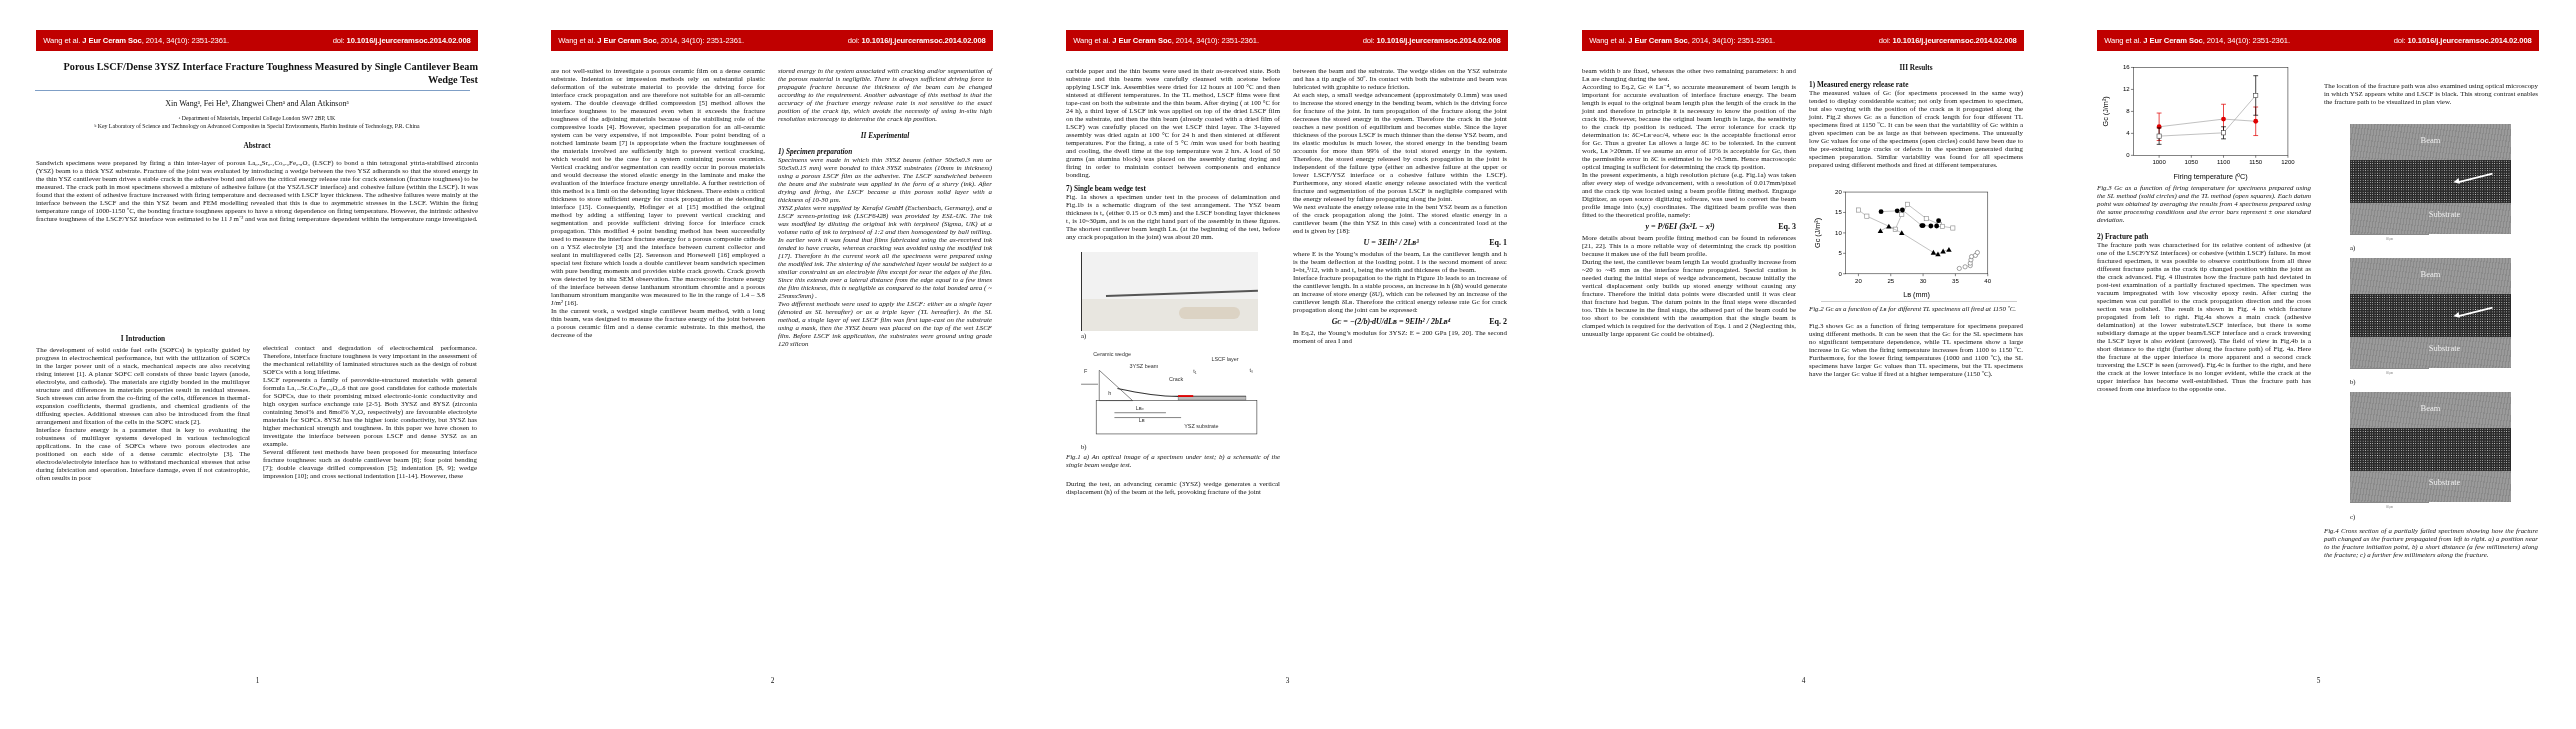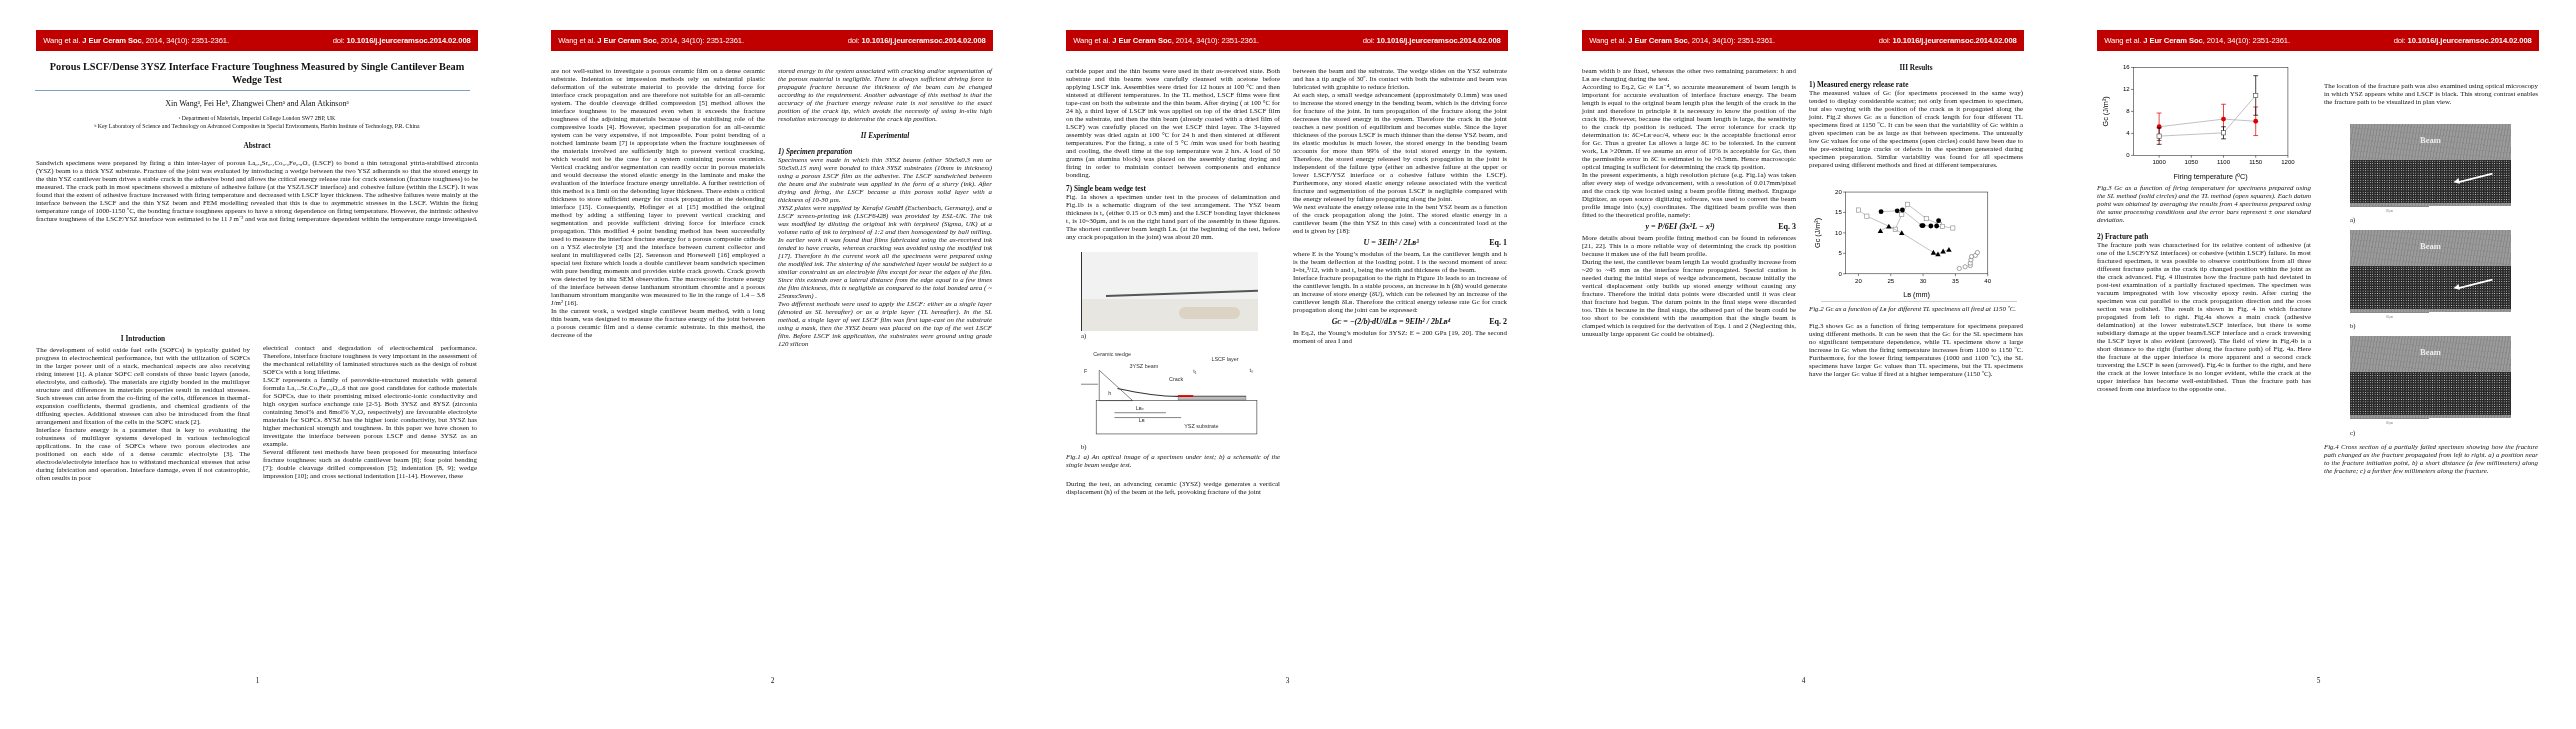--- a/index.html
+++ b/index.html
@@ -6,33 +6,33 @@
   body { width:2576px; height:729px; position:relative; overflow:hidden; font-family:"Liberation Serif", serif; color:#111; }
   .page { position:absolute; top:0; width:515px; height:729px; background:#fff; }
   .hdr { position:absolute; left:36px; top:30px; width:442px; height:21px; background:#c00000; color:#fff;
          font-family:"Liberation Sans", sans-serif; font-size:7.6px; line-height:21px; box-sizing:border-box; padding:0 7.3px;
          display:flex; justify-content:space-between; letter-spacing:-0.1px; }
   .hdr b { font-weight:bold; }
   .pnum { position:absolute; top:676px; left:0; width:515px; text-align:center; font-size:7.3px; }
   .col { position:absolute; width:214px; font-size:6.9px; line-height:8px; text-align:justify; }
   .col.l { left:36px; } .col.r { left:263px; }
   .col p { margin:0; }
-  h1 { position:absolute; left:36px; width:442px; top:61px; margin:0; font-size:10.3px; line-height:12.8px; text-align:center; font-weight:bold; }
+  h1 { position:absolute; left:36px; width:442px; top:61px; margin:0; font-size:10.3px; line-height:12.8px; text-align:right; font-weight:bold; }
   .rule { position:absolute; left:35px; width:435px; top:90px; height:1.2px; background:#7f9fc6; }
   .authors { position:absolute; left:36px; width:442px; top:99px; text-align:center; font-size:8px; }
   .aff { position:absolute; left:36px; width:442px; text-align:center; font-size:5.8px; line-height:7.3px; }
   .sec { text-align:center; font-weight:bold; font-size:7.3px; margin:0; }
   .sub { font-weight:bold; font-size:7.3px; margin:0; }
   .abstract { position:absolute; left:36px; width:442px; top:159px; font-size:6.9px; line-height:8px; text-align:justify; }
   .cap { font-style:italic; }
   .eq { display:flex; justify-content:space-between; align-items:flex-end; font-style:italic; font-weight:bold; font-size:8px; margin:3.6px 0; }
   .eq .lbl { font-style:normal; }
   .fig { position:relative; }
   svg text { font-family:"Liberation Sans", sans-serif; }
-  .sem { position:relative; width:161px; height:82px; background:repeating-linear-gradient(100deg,#8a8a8a 0 1.2px,#9a9a9a 1.2px 3px); overflow:hidden;font-weight:bold; }
+  .sem { position:relative; width:161px; height:110px; background:repeating-linear-gradient(100deg,#8a8a8a 0 1.2px,#9a9a9a 1.2px 3px); overflow:hidden; }
   .sem .layer { position:absolute; left:0; right:0; top:36px; height:43px;
      background:radial-gradient(circle,#ddd 0.5px,transparent 0.7px) 0 0/2.4px 2.4px, #2a2a2a; }
   .sem .lbl-top, .sem .lbl-bot { position:absolute; left:0; right:0; text-align:center; color:#eee; font-size:8.5px; }
   .sem .lbl-top { top:12px; } .sem .lbl-bot { top:86px;margin-left:28px; }
   .sem .arrow { position:absolute; right:18px; top:53px; width:36px; height:1.8px; background:#fff; transform:rotate(-14deg); }
   .sem .arrow:before { content:""; position:absolute; left:-3.6px; top:-3px; border-right:6px solid #fff; border-top:3.6px solid transparent; border-bottom:3.6px solid transparent; }
   .sublbl { font-size:6.7px; margin:1.2px 0 2.4px 0; }
   .photo { width:176px; height:79px; background:linear-gradient(#f2f2f2 0 60%, #e8e6e0 60% 100%); position:relative; border-left:1.2px solid #333; }
   .photo .beam { position:absolute; left:24px; top:43px; width:152px; height:1.8px; background:#555; transform:rotate(-2deg); transform-origin:left; }
   .photo .stain { position:absolute; left:97px; top:55px; width:61px; height:12px; background:#d3c7b0; opacity:0.6; border-radius:6px; }

